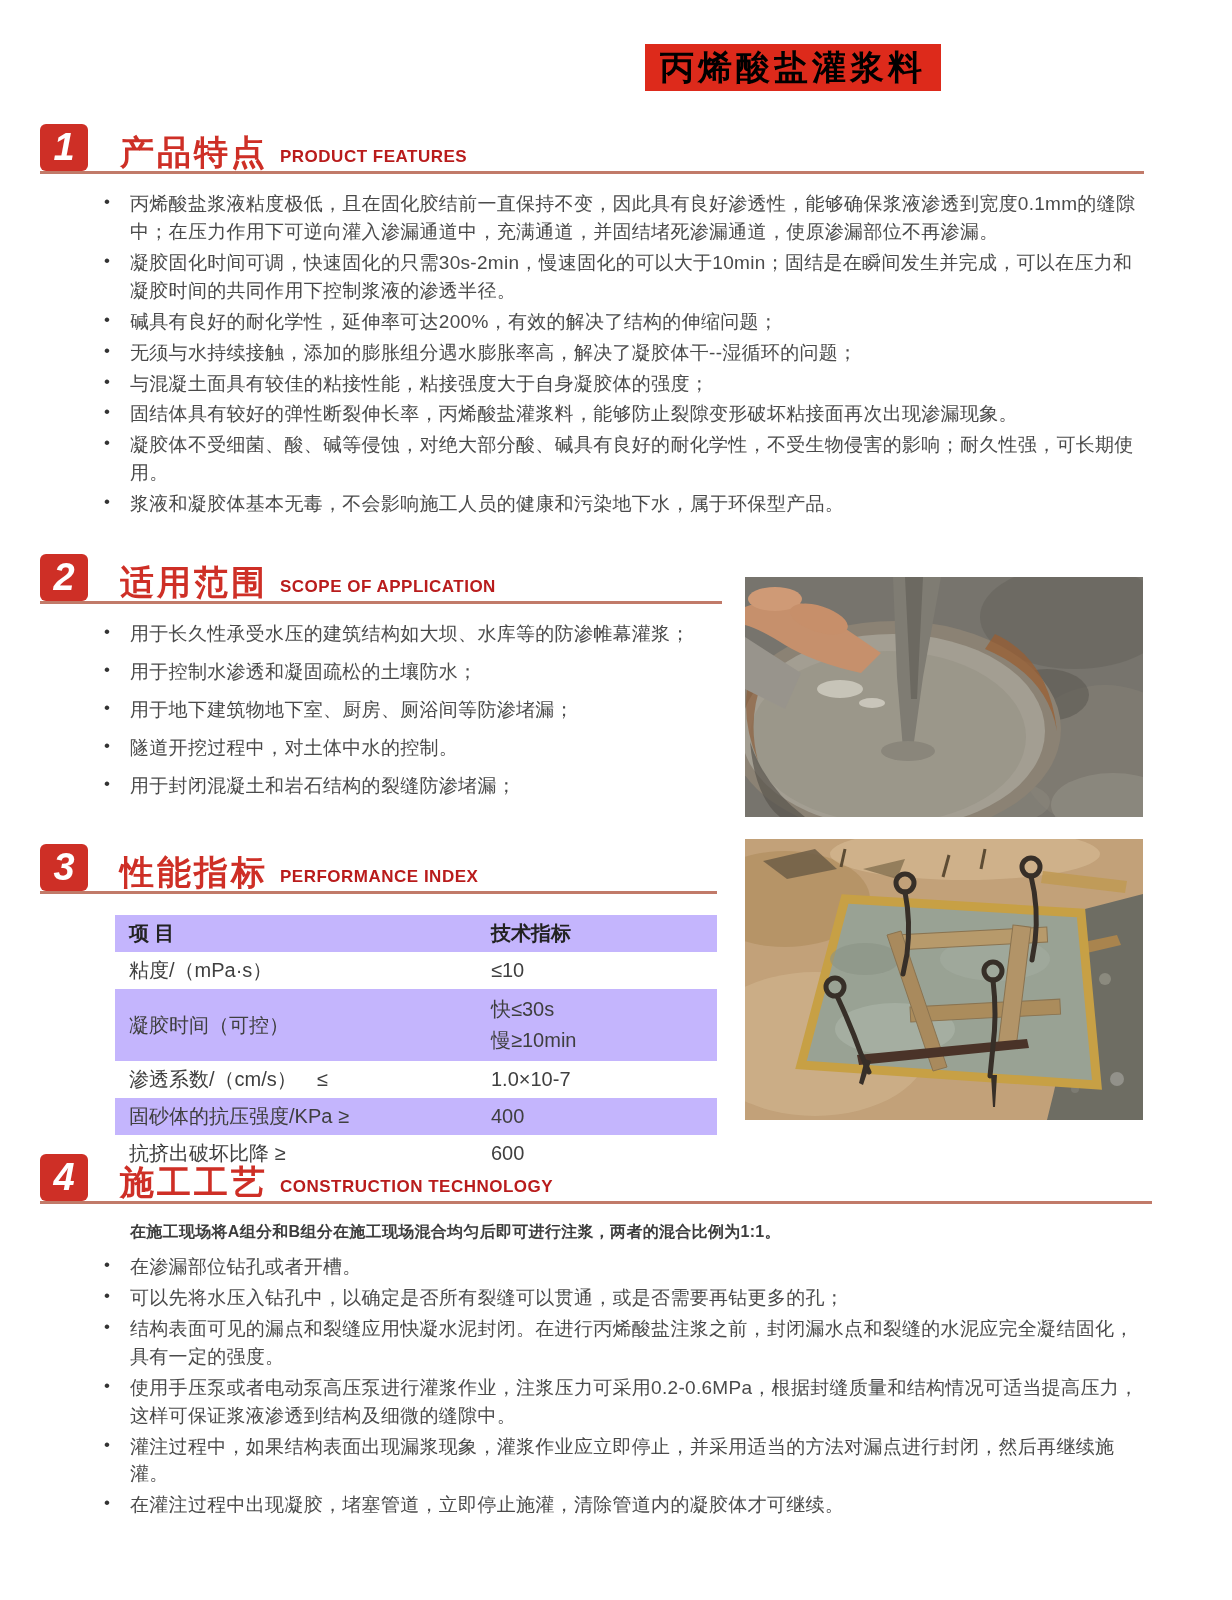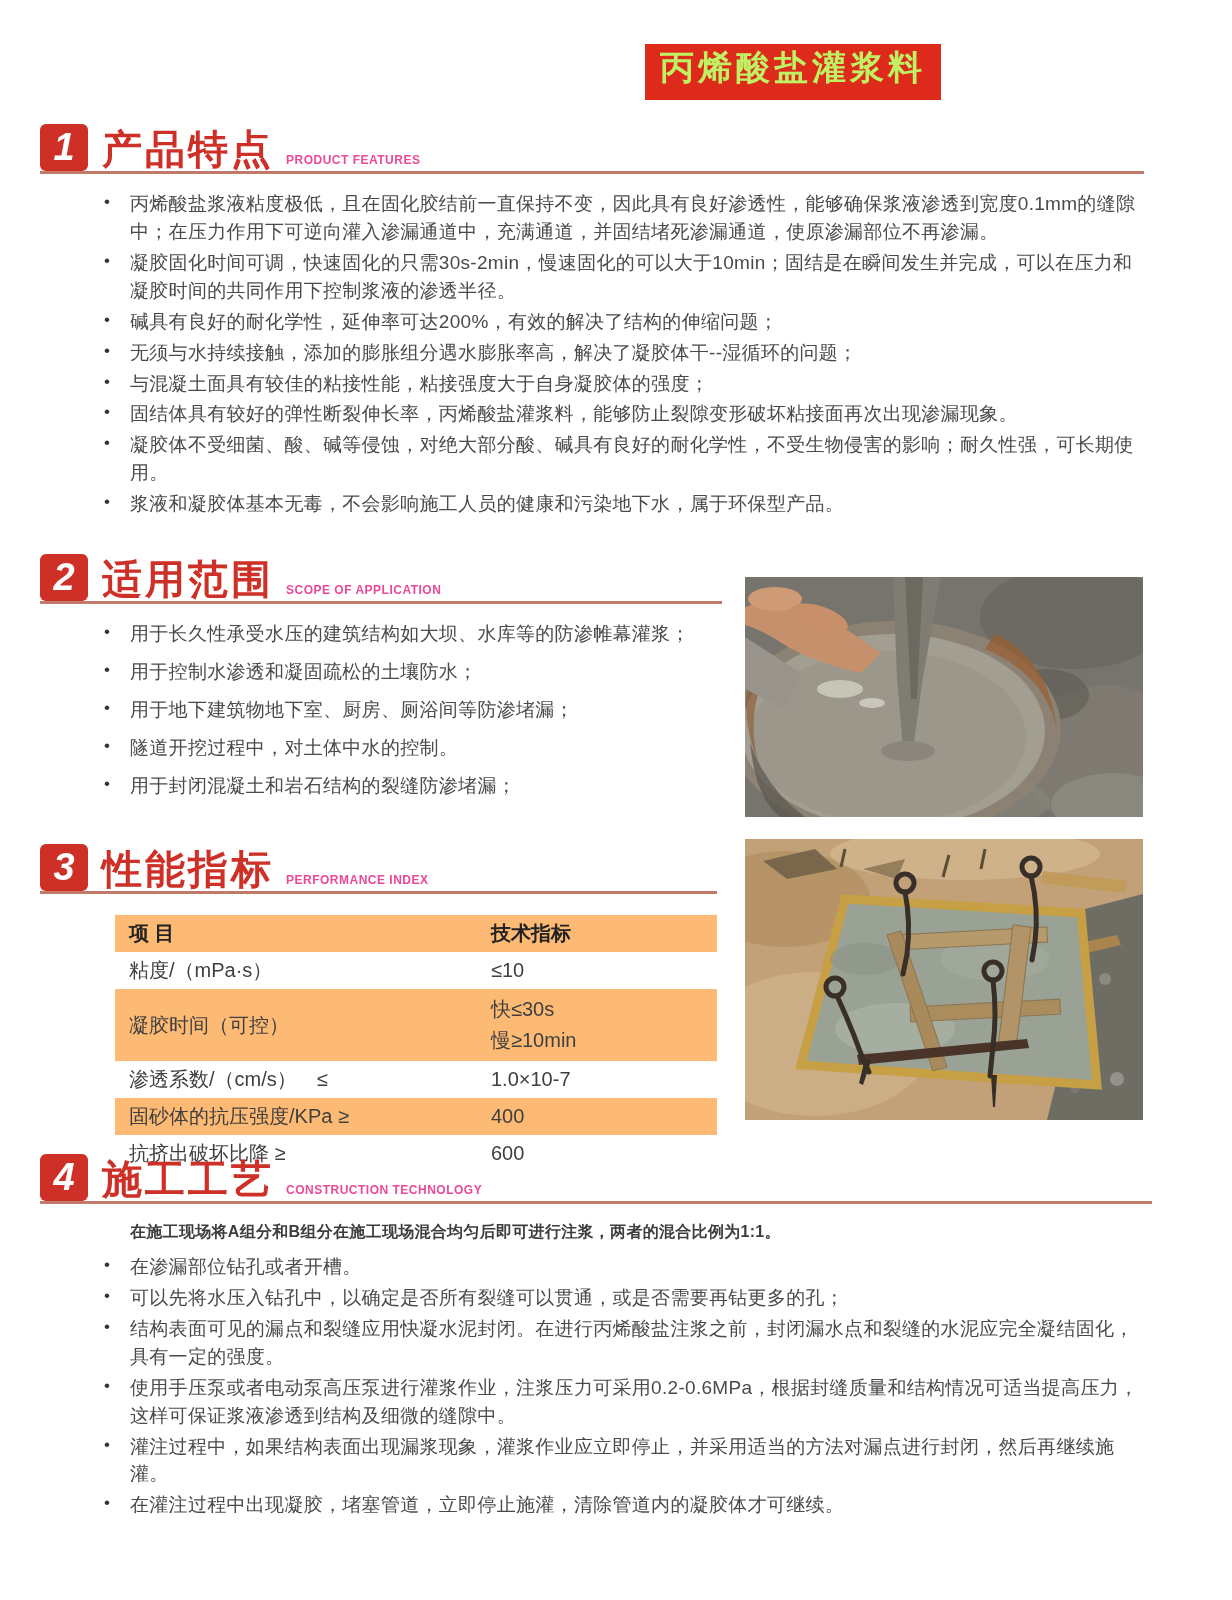--- a/index.html
+++ b/index.html
@@ -3,49 +3,49 @@
 <meta charset="utf-8">
 <style>
   html,body{margin:0;padding:0;}
   body{
     width:1232px;height:1600px;position:relative;background:#ffffff;
     font-family:"Liberation Sans","DejaVu Sans",sans-serif;
     color:#4a4a4a;overflow:hidden;
   }
   
   .banner{
-    position:absolute;left:645px;top:44px;height:56px;min-width:268px;
-    background:#dd2a1b;color:#bef264;font-size:34px;font-weight:bold;
+    position:absolute;left:645px;top:44px;height:47px;min-width:268px;
+    background:#dd2a1b;color:#000000;font-size:34px;font-weight:bold;
     line-height:47px;text-align:center;letter-spacing:4px;padding:0 14px;
   }
   
   .sec{position:absolute;left:40px;}
   .sec-head{display:flex;align-items:flex-end;border-bottom:3px solid #c17a69;padding-bottom:0;}
   .sec-num{
     flex:0 0 auto;width:48px;height:47px;background:#ce2f26;border-radius:6px;
     color:#fff;font-size:38px;font-weight:bold;font-style:italic;
     text-align:center;line-height:47px;margin-right:14px;
   }
-  .sec-title{font-size:40px;font-weight:bold;color:#ce2f26;letter-spacing:3px;line-height:1.1;}
-  .sec-sub{font-size:12px;font-weight:bold;color:#ec4899;margin-left:12px;padding-bottom:4px;letter-spacing:0.5px;}
+  .sec-title{font-size:34px;font-weight:bold;color:#ce2f26;letter-spacing:3px;line-height:1.1;margin-left:18px;}
+  .sec-sub{font-size:17px;font-weight:bold;color:#b91c1c;margin-left:12px;padding-bottom:4px;letter-spacing:0.5px;}
   
   ul.blist{list-style:none;margin:16px 0 0 0;padding:0 0 0 56px;}
   ul.blist li{
     position:relative;font-size:19px;line-height:1.47;letter-spacing:0.3px;
     color:#4a4a4a;padding-left:34px;margin-bottom:3px;
   }
   ul.blist li::before{
     content:"\2022";position:absolute;left:8px;top:0;color:#333;font-size:17px;
   }
   ul.blist.spread li{margin-bottom:10px;}
   
   .ptable{position:absolute;left:115px;top:915px;width:602px;border-collapse:collapse;font-size:20px;color:#3f3f3f;}
   .ptable td{padding:5px 0 5px 14px;vertical-align:middle;}
   .ptable .c1{width:348px;}
-  .ptable tr.gray{background:#fdba74;}
+  .ptable tr.gray{background:#c4b5fd;}
   .ptable tr.head td{font-weight:bold;color:#222;}
   .ptable .two-line div{line-height:1.55;}
   
   .photo{position:absolute;display:block;}
   #photo1{left:745px;top:577px;width:398px;height:240px;}
   #photo2{left:745px;top:839px;width:398px;height:281px;}
   
   .intro{
     margin:18px 0 0 90px;font-size:16px;font-weight:bold;color:#3d3d3d;letter-spacing:0.3px;
   }

